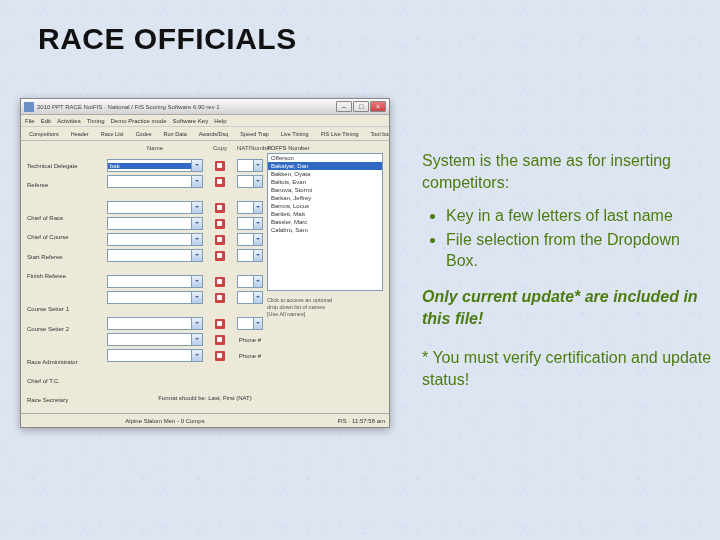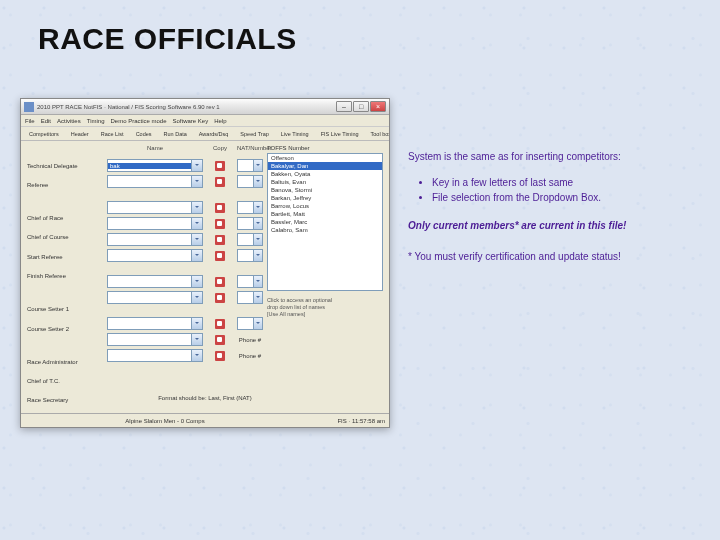--- a/index.html
+++ b/index.html
@@ -39,21 +39,21 @@
 .copy-ic::after{content:"";position:absolute;left:2px;top:2px;width:5px;height:5px;background:#fff;border-radius:1px}
 .listlbl{font-size:6px;margin-bottom:2px}
 .listbox{background:#fff;border:1px solid #7f9db9;height:138px;overflow:hidden;font-size:6px}
 .listitem{padding:1px 3px}
 .li-sel{background:#316ac5;color:#fff}
 .hint{font-size:5.5px;margin-top:6px;color:#555;line-height:1.3}
 .bottom-note{position:absolute;bottom:26px;left:0;right:0;text-align:center;font-size:6px}
 .statusbar{position:absolute;bottom:0;left:0;right:0;height:14px;background:#ece9d8;border-top:1px solid #aaa;display:flex;align-items:center;font-size:6px;padding:0 4px}
 .sb-l{flex:1;text-align:center}
 .sb-r{width:80px;text-align:right}
-.side{position:absolute;left:408px;top:150px;width:290px;font-size:10px;color:#4c1d95;line-height:1.35}
+.side{position:absolute;left:422px;top:150px;width:290px;font-size:16px;color:#4d7c0f;line-height:1.35}
 .side p{margin-bottom:12px}
 .side ul{list-style:disc;margin:0 0 14px 24px}
 .side li{margin-bottom:2px}
 .em{font-style:italic;font-weight:700}
 .note{margin-top:18px}
 </style>
 </head>
 <body>
 <div class="bgtex"></div>
 
@@ -267,18 +267,18 @@
 
   <div class="statusbar">
     <div class="sb-l">Alpine Slalom Men - 0 Comps</div>
     <div class="sb-r">FIS · 11:57:58 am</div>
   </div>
 </div>
 
 <div class="side">
   <p>System is the same as for inserting competitors:</p>
   <ul>
-    <li>Key in a few letters of last same</li>
+    <li>Key in a few letters of last name</li>
     <li>File selection from the Dropdown Box.</li>
   </ul>
-  <p class="em">Only current members* are current in this file!</p>
+  <p class="em">Only current update* are included in this file!</p>
   <p class="note">* You must verify certification and update status!</p>
 </div>
 
 </body></html>

